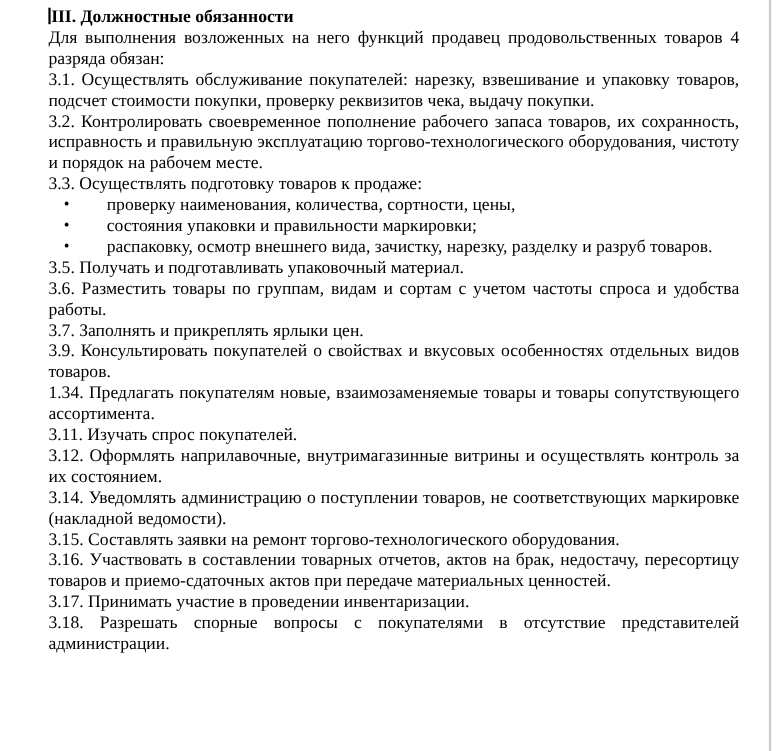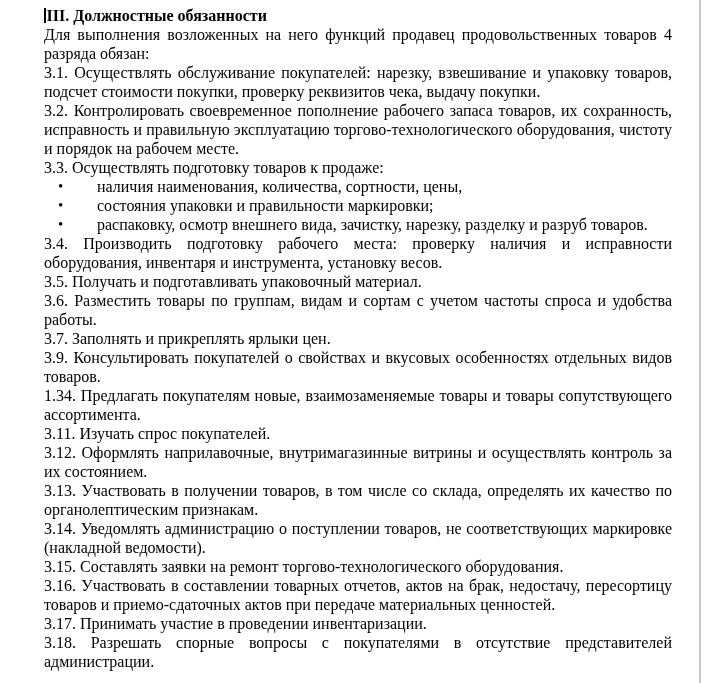--- a/index.html
+++ b/index.html
@@ -62,40 +62,38 @@
   <div class="title"><span class="caret"></span><span>III. Должностные обязанности</span></div>
 
   <p class="line">Для выполнения возложенных на него функций продавец продовольственных товаров 4 разряда обязан:</p>
 
   <p class="line">3.1. Осуществлять обслуживание покупателей: нарезку, взвешивание и упаковку товаров, подсчет стоимости покупки, проверку реквизитов чека, выдачу покупки.</p>
   <p class="line">3.2. Контролировать своевременное пополнение рабочего запаса товаров, их сохранность, исправность и правильную эксплуатацию торгово-технологического оборудования, чистоту и порядок на рабочем месте.</p>
   <p class="line">3.3. Осуществлять подготовку товаров к продаже:</p>
 
   <div class="bullet-row">
     <span class="bullet-marker">•</span>
-    <span>наличия наименования, количества, сортности, цены,</span>
+    <span>проверку наименования, количества, сортности, цены,</span>
   </div>
   <div class="bullet-row">
     <span class="bullet-marker">•</span>
     <span>состояния упаковки и правильности маркировки;</span>
   </div>
   <div class="bullet-row">
     <span class="bullet-marker">•</span>
     <span>распаковку, осмотр внешнего вида, зачистку, нарезку, разделку и разруб товаров.</span>
   </div>
 
-  <p class="line">3.4. Производить подготовку рабочего места: проверку наличия и исправности оборудования, инвентаря и инструмента, установку весов.</p>
   <p class="line">3.5. Получать и подготавливать упаковочный материал.</p>
   <p class="line">3.6. Разместить товары по группам, видам и сортам с учетом частоты спроса и удобства работы.</p>
   <p class="line">3.7. Заполнять и прикреплять ярлыки цен.</p>
   <p class="line">3.9. Консультировать покупателей о свойствах и вкусовых особенностях отдельных видов товаров.</p>
   <p class="line">1.34. Предлагать покупателям новые, взаимозаменяемые товары и товары сопутствующего ассортимента.</p>
   <p class="line">3.11. Изучать спрос покупателей.</p>
   <p class="line">3.12. Оформлять наприлавочные, внутримагазинные витрины и осуществлять контроль за их состоянием.</p>
-  <p class="line">3.13. Участвовать в получении товаров, в том числе со склада, определять их качество по органолептическим признакам.</p>
   <p class="line">3.14. Уведомлять администрацию о поступлении товаров, не соответствующих маркировке (накладной ведомости).</p>
   <p class="line">3.15. Составлять заявки на ремонт торгово-технологического оборудования.</p>
   <p class="line">3.16. Участвовать в составлении товарных отчетов, актов на брак, недостачу, пересортицу товаров и приемо-сдаточных актов при передаче материальных ценностей.</p>
   <p class="line">3.17. Принимать участие в проведении инвентаризации.</p>
   <p class="line">3.18. Разрешать спорные вопросы с покупателями в отсутствие представителей администрации.</p>
 
 </div>
 
 <div class="page-edge"></div>
 

